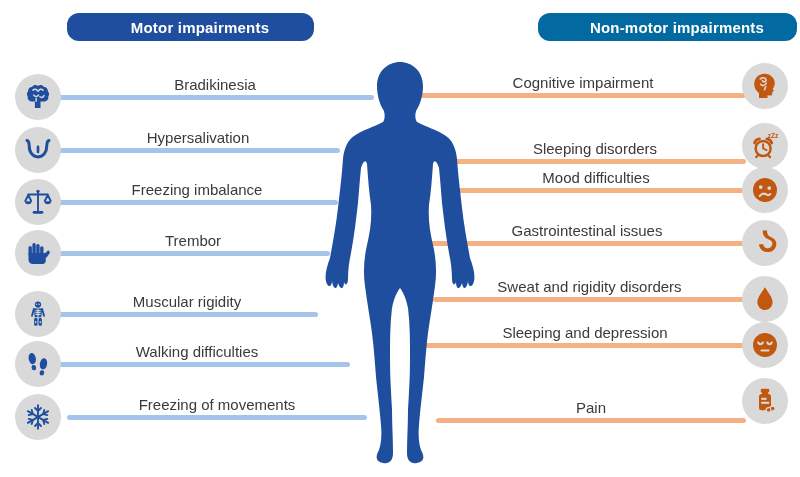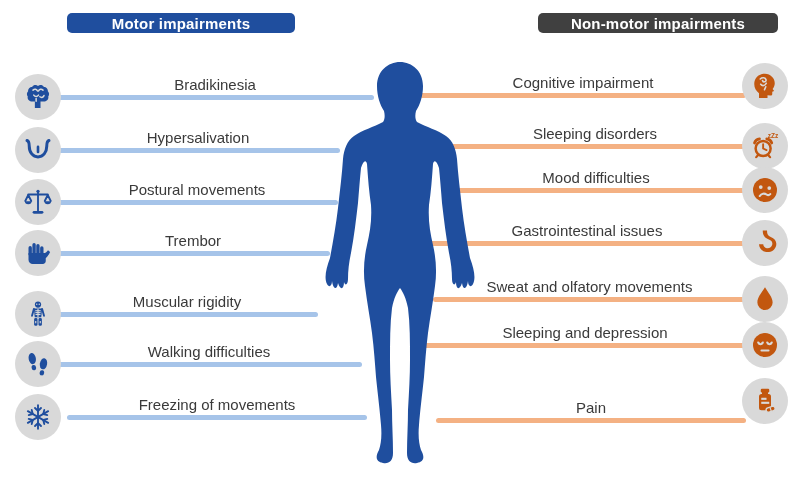--- a/index.html
+++ b/index.html
@@ -1,26 +1,26 @@
 <!DOCTYPE html>
 <html><head>
 <meta charset="utf-8">
 <style>
   html,body{margin:0;padding:0;background:#fff;}
   #canvas{
     position:relative;width:800px;height:477px;background:#ffffff;overflow:hidden;
     font-family:"Liberation Sans",sans-serif;
   }
   .header{
-    position:absolute;top:13px;height:20px;border-radius:5px;
+    position:absolute;top:13px;height:28px;border-radius:12px;
     display:flex;align-items:center;justify-content:center;
-    color:#fff;font-size:15px;font-weight:bold;z-index:4;letter-spacing:.2px;
+    color:#fff;font-size:15px;font-weight:bold;z-index:4;letter-spacing:.2px;padding-left:19px;
   }
   .header-left{left:67px;width:228px;background:#1F4E9E;}
-  .header-right{left:538px;width:240px;background:#404040;align-items:center;}
+  .header-right{left:538px;width:240px;background:#0369a1;align-items:center;}
 
   .row{position:absolute;height:4px;z-index:1;}
   .row .line{position:absolute;left:0;right:0;top:0;height:4.5px;border-radius:3px;}
   .left-side .line{background:#A6C4E9;}
   .right-side .line{background:#F4B183;}
   .row .label{
     position:absolute;left:0;right:0;bottom:6px;text-align:center;
     font-size:15px;color:#3A3A3A;white-space:nowrap;z-index:3;
   }
 
@@ -48,58 +48,58 @@
 
   <div class="row left-side" style="left:56px;top:95px;width:318px">
     <div class="label">Bradikinesia</div>
     <div class="line"></div>
   </div>
   <div class="row left-side" style="left:56px;top:148px;width:284px">
     <div class="label">Hypersalivation</div>
     <div class="line"></div>
   </div>
   <div class="row left-side" style="left:56px;top:200px;width:282px">
-    <div class="label">Postural movements</div>
+    <div class="label">Freezing imbalance</div>
     <div class="line"></div>
   </div>
   <div class="row left-side" style="left:56px;top:251px;width:274px">
     <div class="label">Trembor</div>
     <div class="line"></div>
   </div>
   <div class="row left-side" style="left:56px;top:312px;width:262px">
     <div class="label">Muscular rigidity</div>
     <div class="line"></div>
   </div>
-  <div class="row left-side" style="left:56px;top:362px;width:306px">
+  <div class="row left-side" style="left:44px;top:362px;width:306px">
     <div class="label">Walking difficulties</div>
     <div class="line"></div>
   </div>
   <div class="row left-side" style="left:67px;top:415px;width:300px">
     <div class="label">Freezing of movements</div>
     <div class="line"></div>
   </div>
 
   <div class="row right-side" style="left:420px;top:93px;width:326px">
     <div class="label">Cognitive impairment</div>
     <div class="line"></div>
   </div>
-  <div class="row right-side" style="left:444px;top:144px;width:302px">
+  <div class="row right-side" style="left:444px;top:159px;width:302px">
     <div class="label">Sleeping disorders</div>
     <div class="line"></div>
   </div>
   <div class="row right-side" style="left:446px;top:188px;width:300px">
     <div class="label">Mood difficulties</div>
     <div class="line"></div>
   </div>
   <div class="row right-side" style="left:428px;top:241px;width:318px">
     <div class="label">Gastrointestinal issues</div>
     <div class="line"></div>
   </div>
   <div class="row right-side" style="left:433px;top:297px;width:313px">
-    <div class="label">Sweat and olfatory movements</div>
+    <div class="label">Sweat and rigidity disorders</div>
     <div class="line"></div>
   </div>
   <div class="row right-side" style="left:424px;top:343px;width:322px">
     <div class="label">Sleeping and depression</div>
     <div class="line"></div>
   </div>
   <div class="row right-side" style="left:436px;top:418px;width:310px">
     <div class="label">Pain</div>
     <div class="line"></div>
   </div>

